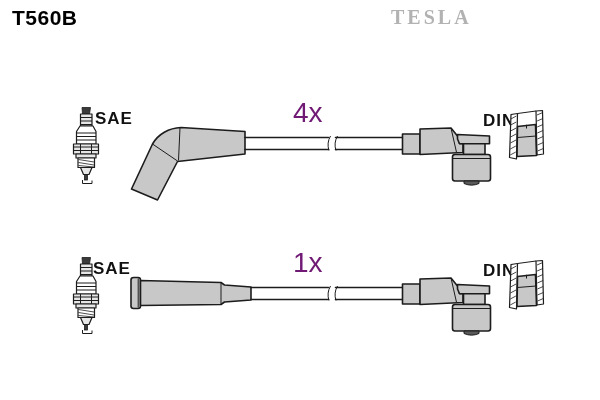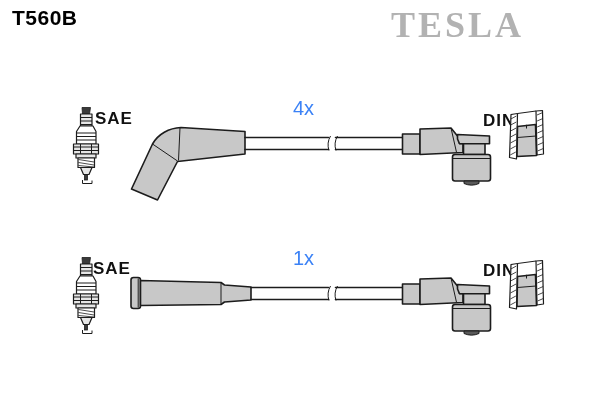--- a/index.html
+++ b/index.html
@@ -7,25 +7,25 @@
     position:relative;width:600px;height:400px;margin:0 auto;
     background:var(--background,#fff);
     font-family:"Liberation Sans",sans-serif;
     color:var(--text,#000);
     overflow:hidden;
   }
   .abs{position:absolute;white-space:nowrap;}
   .part-number{left:12px;top:6px;font-size:21px;font-weight:bold;letter-spacing:.5px;text-align:right;}
   .subtitle{left:13px;top:31px;font-size:9.5px;letter-spacing:.4px;}
   .logo{
-    left:391px;top:7px;font-size:36px;font-weight:bold;
+    left:391px;top:7px;font-size:20px;font-weight:bold;
     font-family:"Liberation Serif",serif;
     color:var(--logo-gray,#b2b2b2);letter-spacing:3px;line-height:1;
   }
-  .qty{font-size:20px;color:#3b82f6;}
+  .qty{font-size:28px;color:#701a75;}
   .qty1{left:293px;top:97px;}
   .qty2{left:293px;top:247px;}
   .endlbl{font-size:17px;font-weight:bold;letter-spacing:1px;color:#111;}
   .sae1{left:95px;top:109px;}
   .sae2{left:93px;top:259px;}
   .din1{left:483px;top:111px;}
   .din2{left:483px;top:261px;}
   svg{position:absolute;left:0;top:0;}
   .boot{fill:var(--boot-fill,#c8c8c8);stroke:var(--outline,#1c1c1c);stroke-width:1.6;stroke-linejoin:round;}
   .ln{stroke:var(--outline,#1c1c1c);stroke-width:1.6;fill:none;stroke-linecap:round;}

